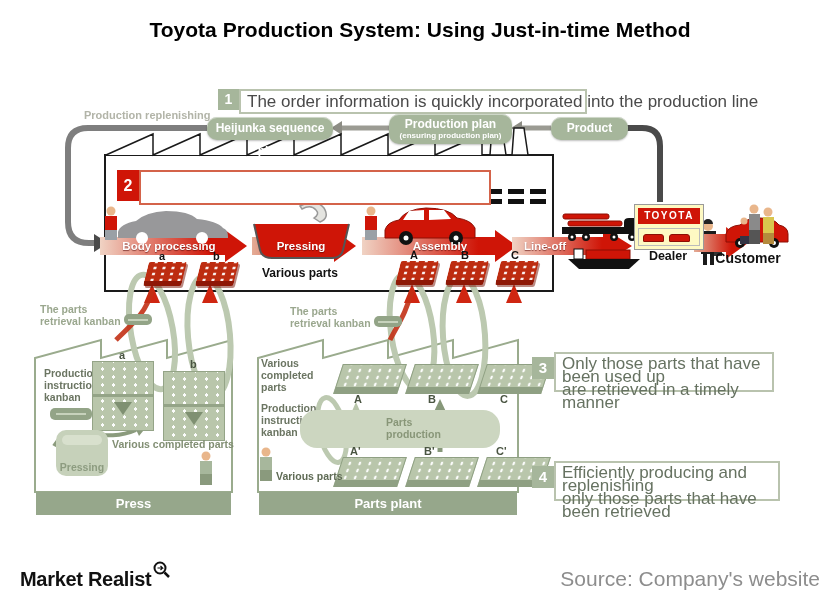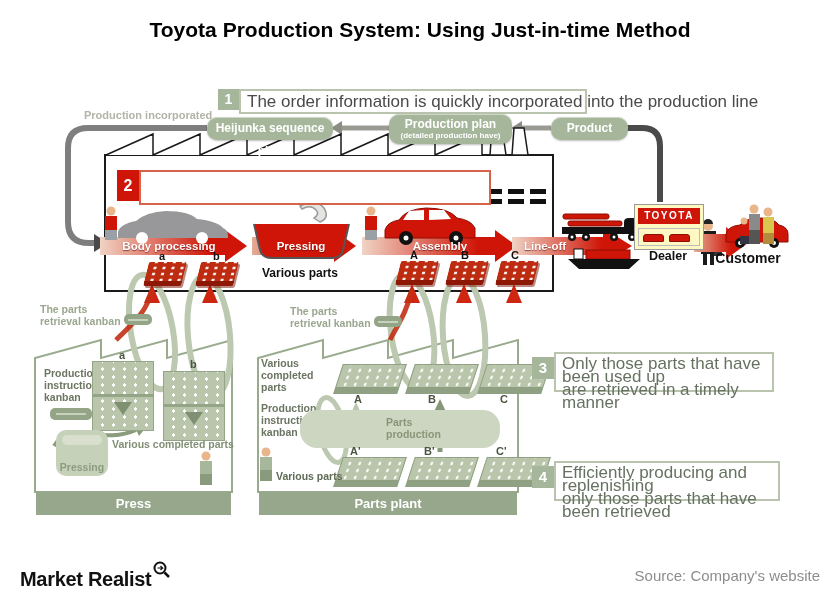--- a/index.html
+++ b/index.html
@@ -222,25 +222,25 @@
         <rect x="260" y="457" width="12" height="13" fill="#a7b79c"></rect>
         <rect x="260" y="470" width="12" height="11" fill="#8a9a7d"></rect>
     </g>
   </svg>
 
   <div class="abs title">Toyota Production System: Using Just-in-time Method</div>
 
   <div class="badge" style="left:218px;top:89px;width:21px;height:21px;line-height:21px;font-size:14px;">1</div>
   <div class="callout" style="left:239px;top:89px;width:332px;height:15px;line-height:15px;color:#4a4a4a;white-space:nowrap;">The order information is quickly incorporated into the production line</div>
 
-  <div class="abs graytxt" style="left:84px;top:109px;width:130px;">Production incorporated</div>
+  <div class="abs graytxt" style="left:84px;top:109px;width:130px;">Production replenishing</div>
   <div class="btn" style="left:207px;top:117px;width:126px;height:23px;font-size:12px;line-height:23px;">Heijunka sequence plan</div>
   <div class="btn" style="left:389px;top:114px;width:123px;height:30px;">
     <div style="font-size:12px;line-height:14px;margin-top:3px;">Production plan</div>
-    <div style="font-size:8px;line-height:9px;">(detailed  production have)</div>
+    <div style="font-size:8px;line-height:9px;">(ensuring  production plan)</div>
   </div>
   <div class="btn" style="left:551px;top:117px;width:77px;height:23px;font-size:12px;line-height:23px;">Product order</div>
 
   <div class="badge" style="left:117px;top:170px;width:22px;height:31px;line-height:31px;font-size:16px;background:#cf1507;">2</div>
   <div class="callout" style="left:139px;top:170px;width:336px;height:25px;border-color:#d4634a;color:#1c1c1c;font-weight:bold;">
   </div>
 
   <div class="stage-label" style="left:106px;top:240px;width:126px;">Body processing</div>
   <div class="stage-label" style="left:270px;top:240px;width:62px;">Pressing</div>
   <div class="stage-label" style="left:380px;top:240px;width:120px;">Assembly</div>
@@ -315,15 +315,15 @@
   <div class="abs blacktxt" style="left:634px;top:249px;width:68px;text-align:center;font-size:12.5px;">Dealer</div>
   <div class="abs blacktxt" style="left:710px;top:250px;width:76px;text-align:center;font-size:14px;">Customer</div>
 
   <div class="abs" style="left:20px;top:560px;font-size:20px;font-weight:600;color:#111;letter-spacing:-0.3px;">
     <span>Market Realist</span><svg width="20" height="20" viewBox="0 0 20 20" style="vertical-align:6px;margin-left:1px;">
         <circle cx="8" cy="8" r="5.5" fill="none" stroke="#111" stroke-width="2"></circle>
         <line x1="12.5" y1="12.5" x2="17" y2="17" stroke="#111" stroke-width="2.5"></line>
         <path d="M5.5,8 h5 l-2,-2 m2,2 l-2,2" fill="none" stroke="#111" stroke-width="1.2"></path>
       </svg>
   </div>
-  <div class="abs" style="left:520px;top:567px;width:300px;text-align:right;font-size:15px;color:#8d8d8d;">Source: Company's website</div>
+  <div class="abs" style="left:520px;top:567px;width:300px;text-align:right;font-size:21px;color:#8d8d8d;">Source: Company's website</div>
 
 </div>
 
 </body></html>

